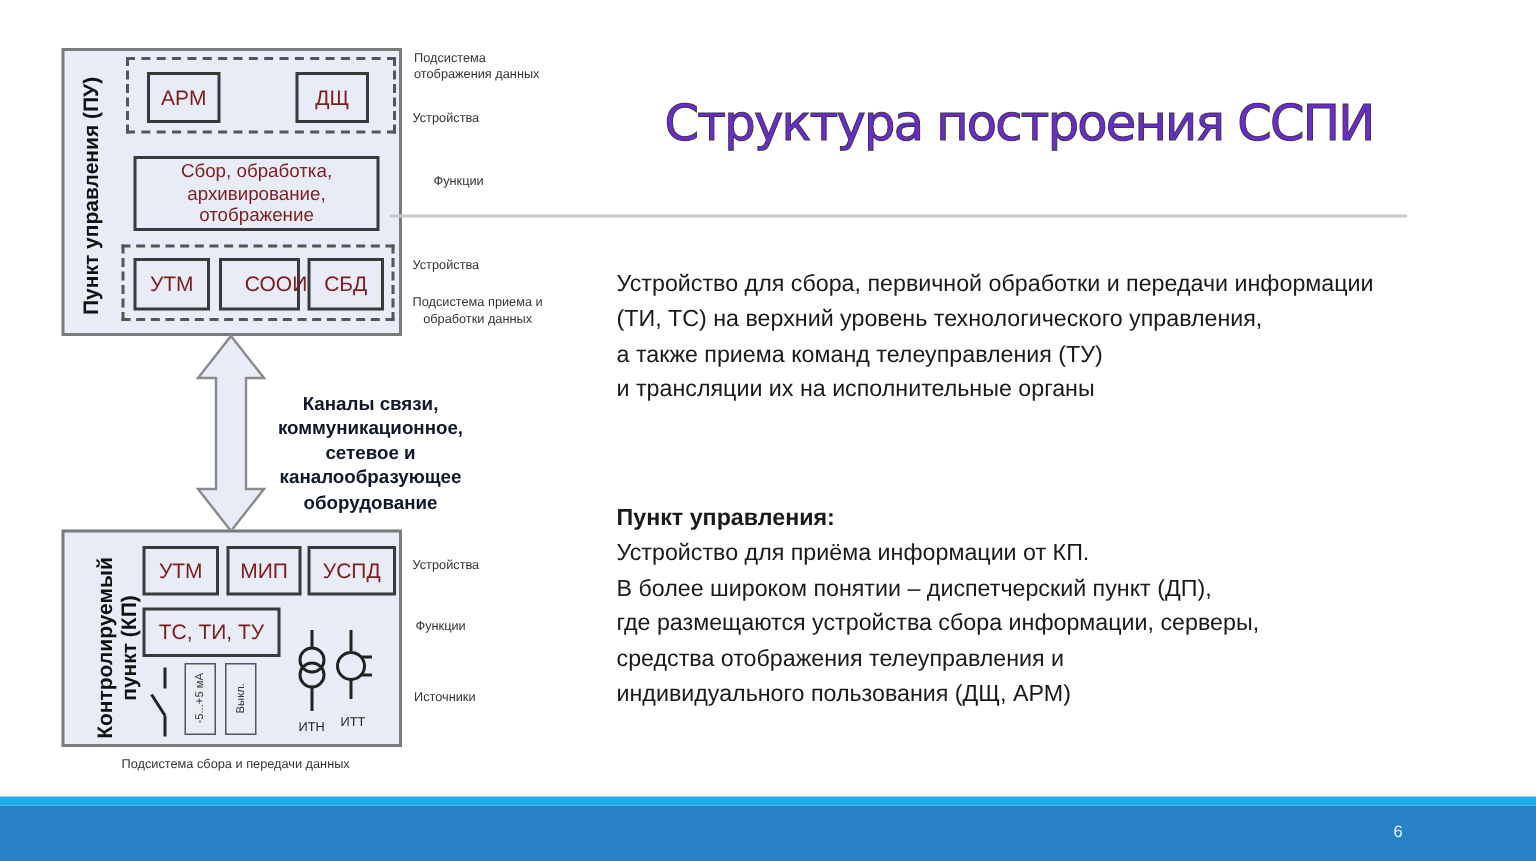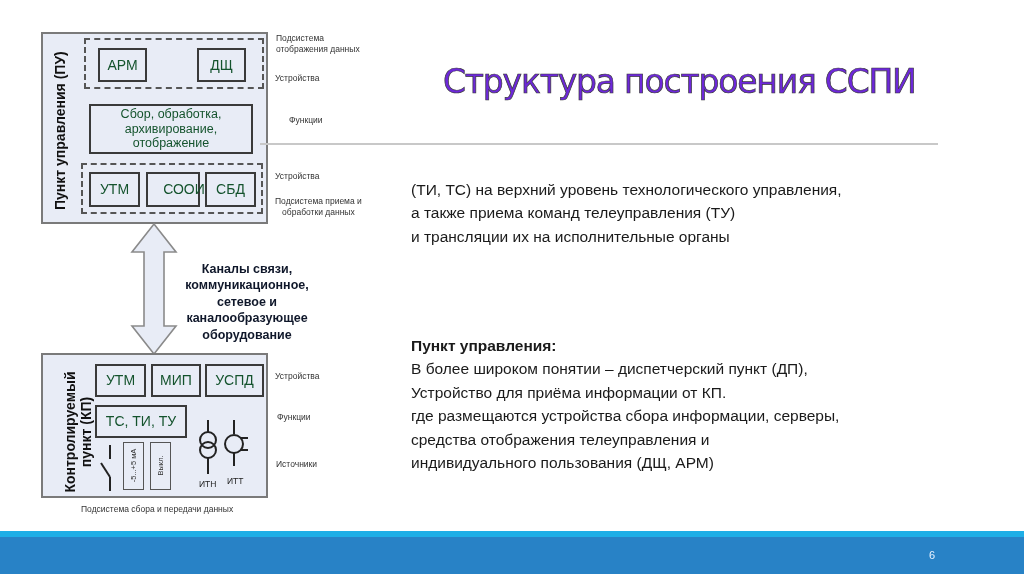--- a/index.html
+++ b/index.html
@@ -3,21 +3,21 @@
 <meta charset="utf-8">
 <style>
   * { margin:0; padding:0; box-sizing:border-box; }
   html, body { width:1024px; height:574px; overflow:hidden; background:#ffffff; }
   body { position:relative; font-family:"Liberation Sans", sans-serif; color:#1a1a1a; }
 
   .abs { position:absolute; }
 
   
   .outer-box { position:absolute; background:#e8ecf6; border:2px solid #7a7a7a; }
-  .box { position:absolute; background:#e8ecf6; border:2px solid #3a3a3a; display:flex; align-items:center; justify-content:center; text-align:center; font-size:14px; color:#14532d; line-height:1.15; }
+  .box { position:absolute; background:#e8ecf6; border:2px solid #3a3a3a; display:flex; align-items:center; justify-content:center; text-align:center; font-size:14px; color:#7f1d1d; line-height:1.15; }
   .dashed { position:absolute; border:2px dashed #555; }
   .vtext { position:absolute; transform-origin:center center; transform:rotate(-90deg); white-space:nowrap; font-weight:bold; font-size:14px; color:#111; text-align:center; line-height:1.15; }
   .side-label { position:absolute; font-size:8.5px; color:#333; line-height:1.25; white-space:nowrap; }
   .small-box { position:absolute; background:#e8ecf6; border:1.5px solid #555; }
   .small-vtext { position:absolute; transform:rotate(-90deg); white-space:nowrap; font-size:7.5px; color:#333; }
   .channel-label { position:absolute; font-weight:bold; font-size:12.5px; text-align:center; line-height:16.5px; color:#0f172a; }
   .sym-label { position:absolute; font-size:8.5px; color:#222; }
 
   
   .title { position:absolute; left:443px; top:62px; font-family:"DejaVu Sans", sans-serif; font-size:33px; color:#6d28d9; letter-spacing:-1.2px; -webkit-text-stroke:0.7px #3a3a3a; }
@@ -117,29 +117,30 @@
   <div class="side-label" style="left:277px; top:412px;">Функции</div>
   <div class="side-label" style="left:276px; top:459px;">Источники</div>
 
   <div class="side-label" style="left:81px; top:504px;">Подсистема сбора и передачи данных</div>
 </div>
 
 <div class="title">Структура построения ССПИ</div>
 <div class="divider"></div>
 
 <div class="para" style="top:178px;">
+  <div>Устройство для сбора, первичной обработки и передачи информации</div>
   <div>(ТИ, ТС) на верхний уровень технологического управления,</div>
   <div>а также приема команд телеуправления (ТУ)</div>
   <div>и трансляции их на исполнительные органы</div>
 </div>
 
 <div class="para" style="top:334px;">
   <div class="head">Пункт управления:</div>
+  <div>Устройство для приёма информации от КП.</div>
   <div>В более широком понятии – диспетчерский пункт (ДП),</div>
-  <div>Устройство для приёма информации от КП.</div>
   <div>где размещаются устройства сбора информации, серверы,</div>
   <div>средства отображения телеуправления и</div>
   <div>индивидуального пользования (ДЩ, АРМ)</div>
 </div>
 
 <div class="footer-strip"></div>
 <div class="footer"></div>
 <div class="page-num">6</div>
 
 </body></html>

